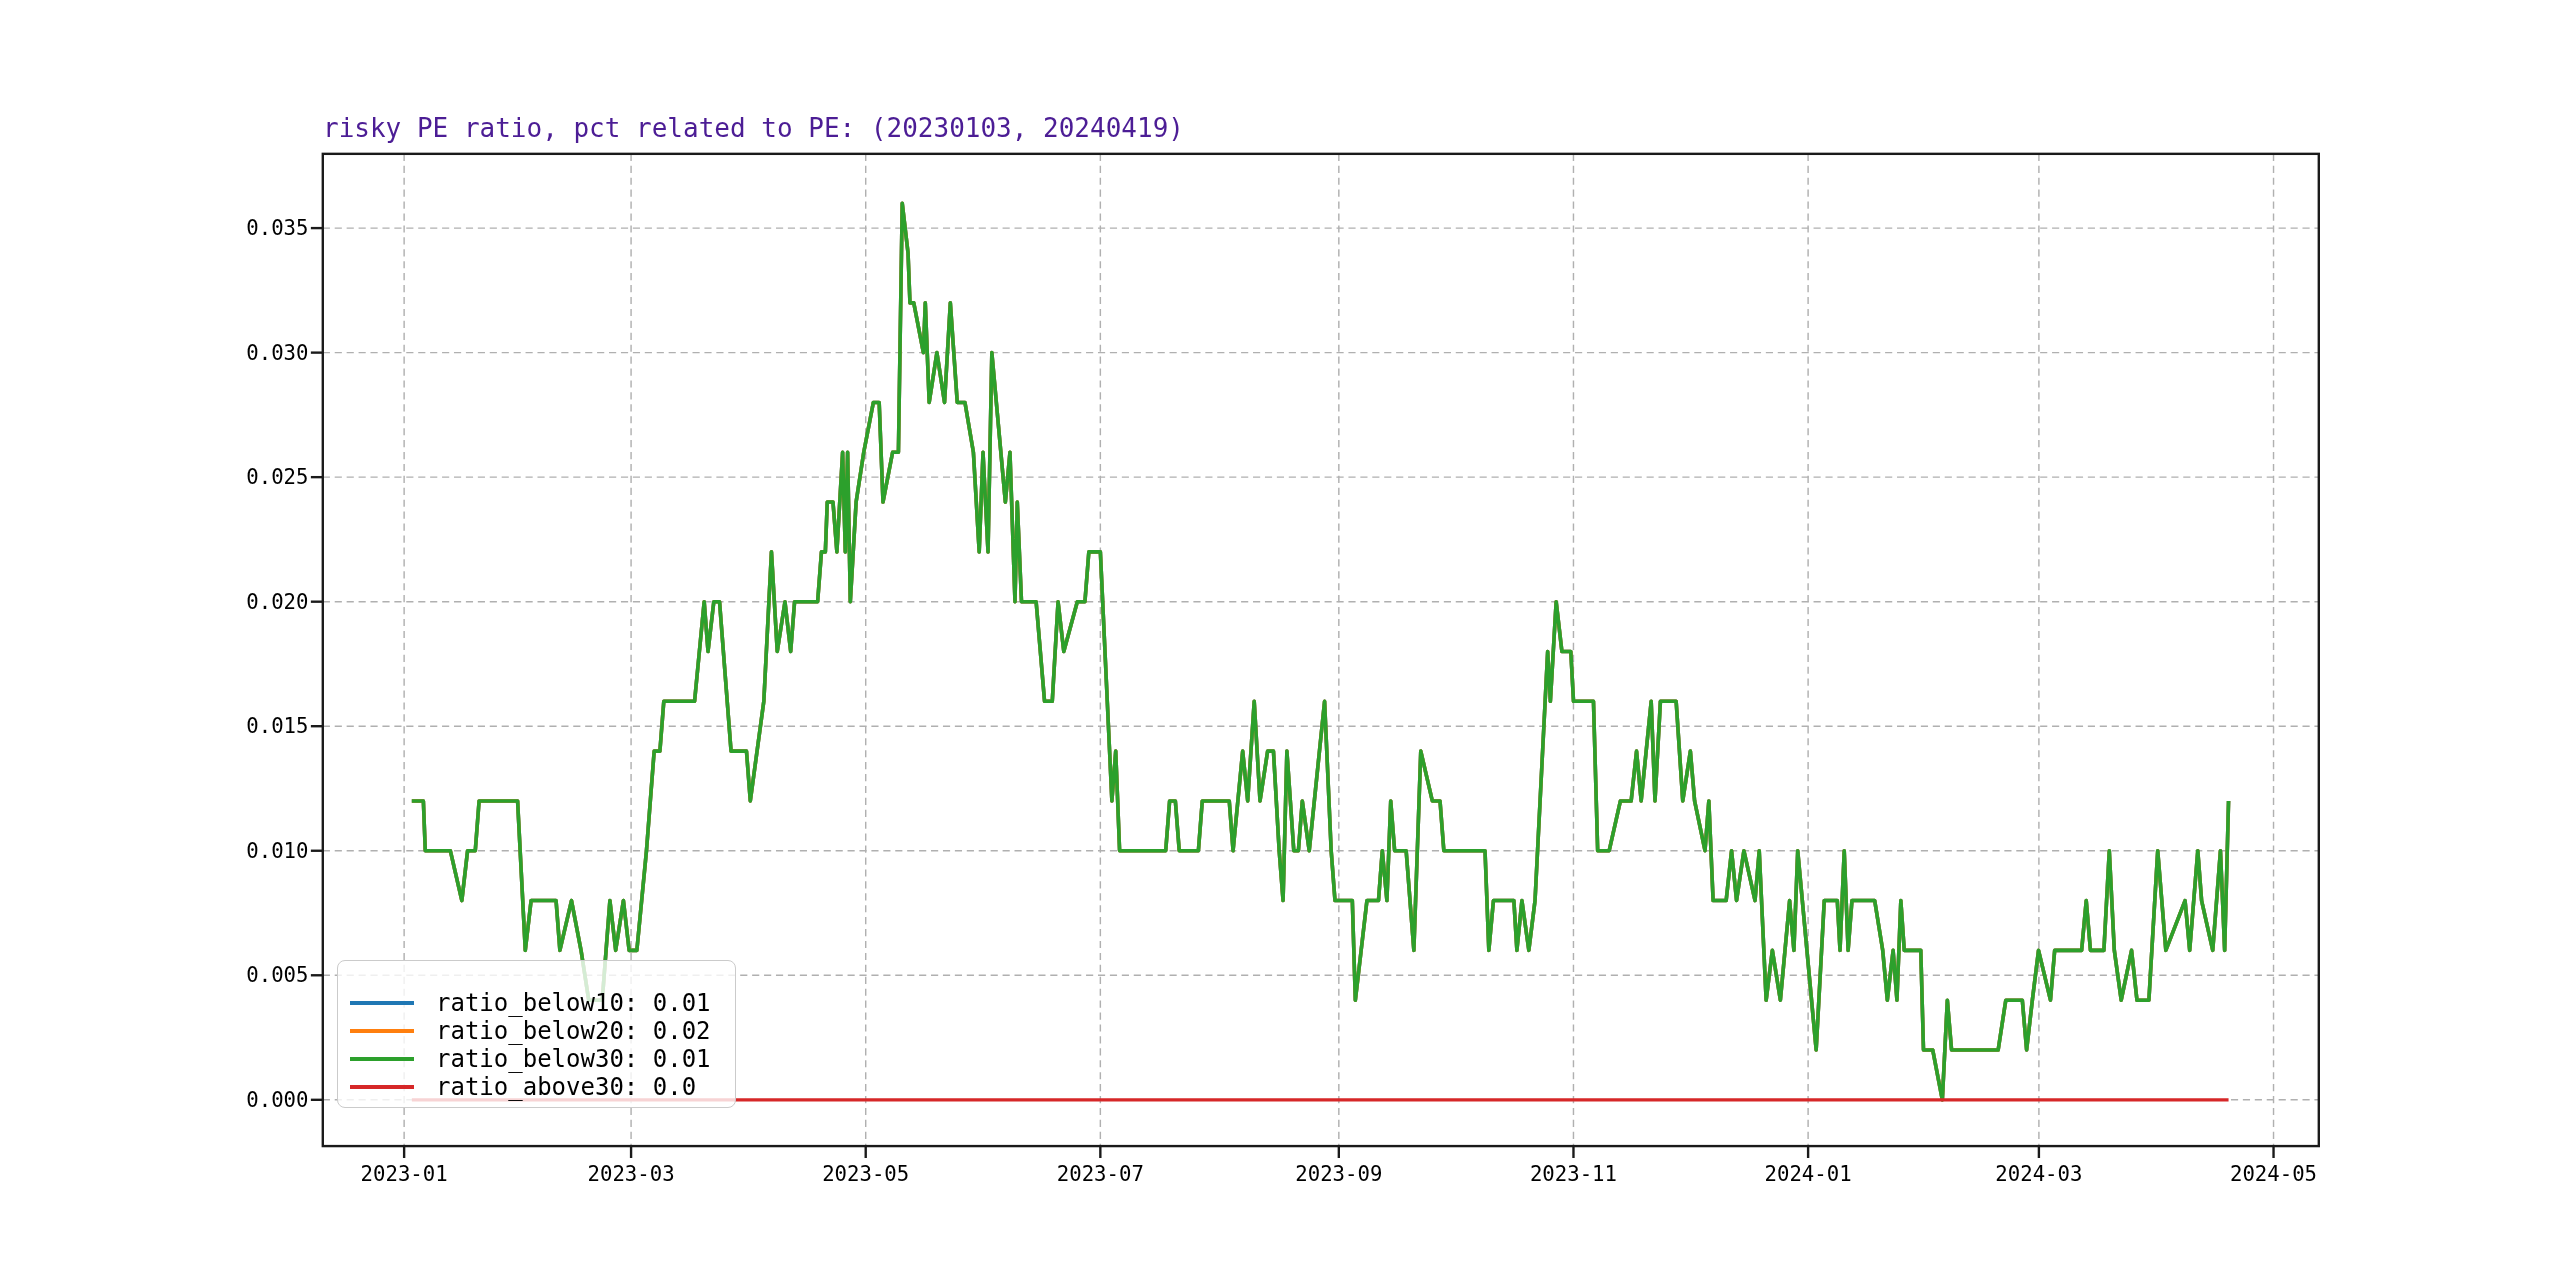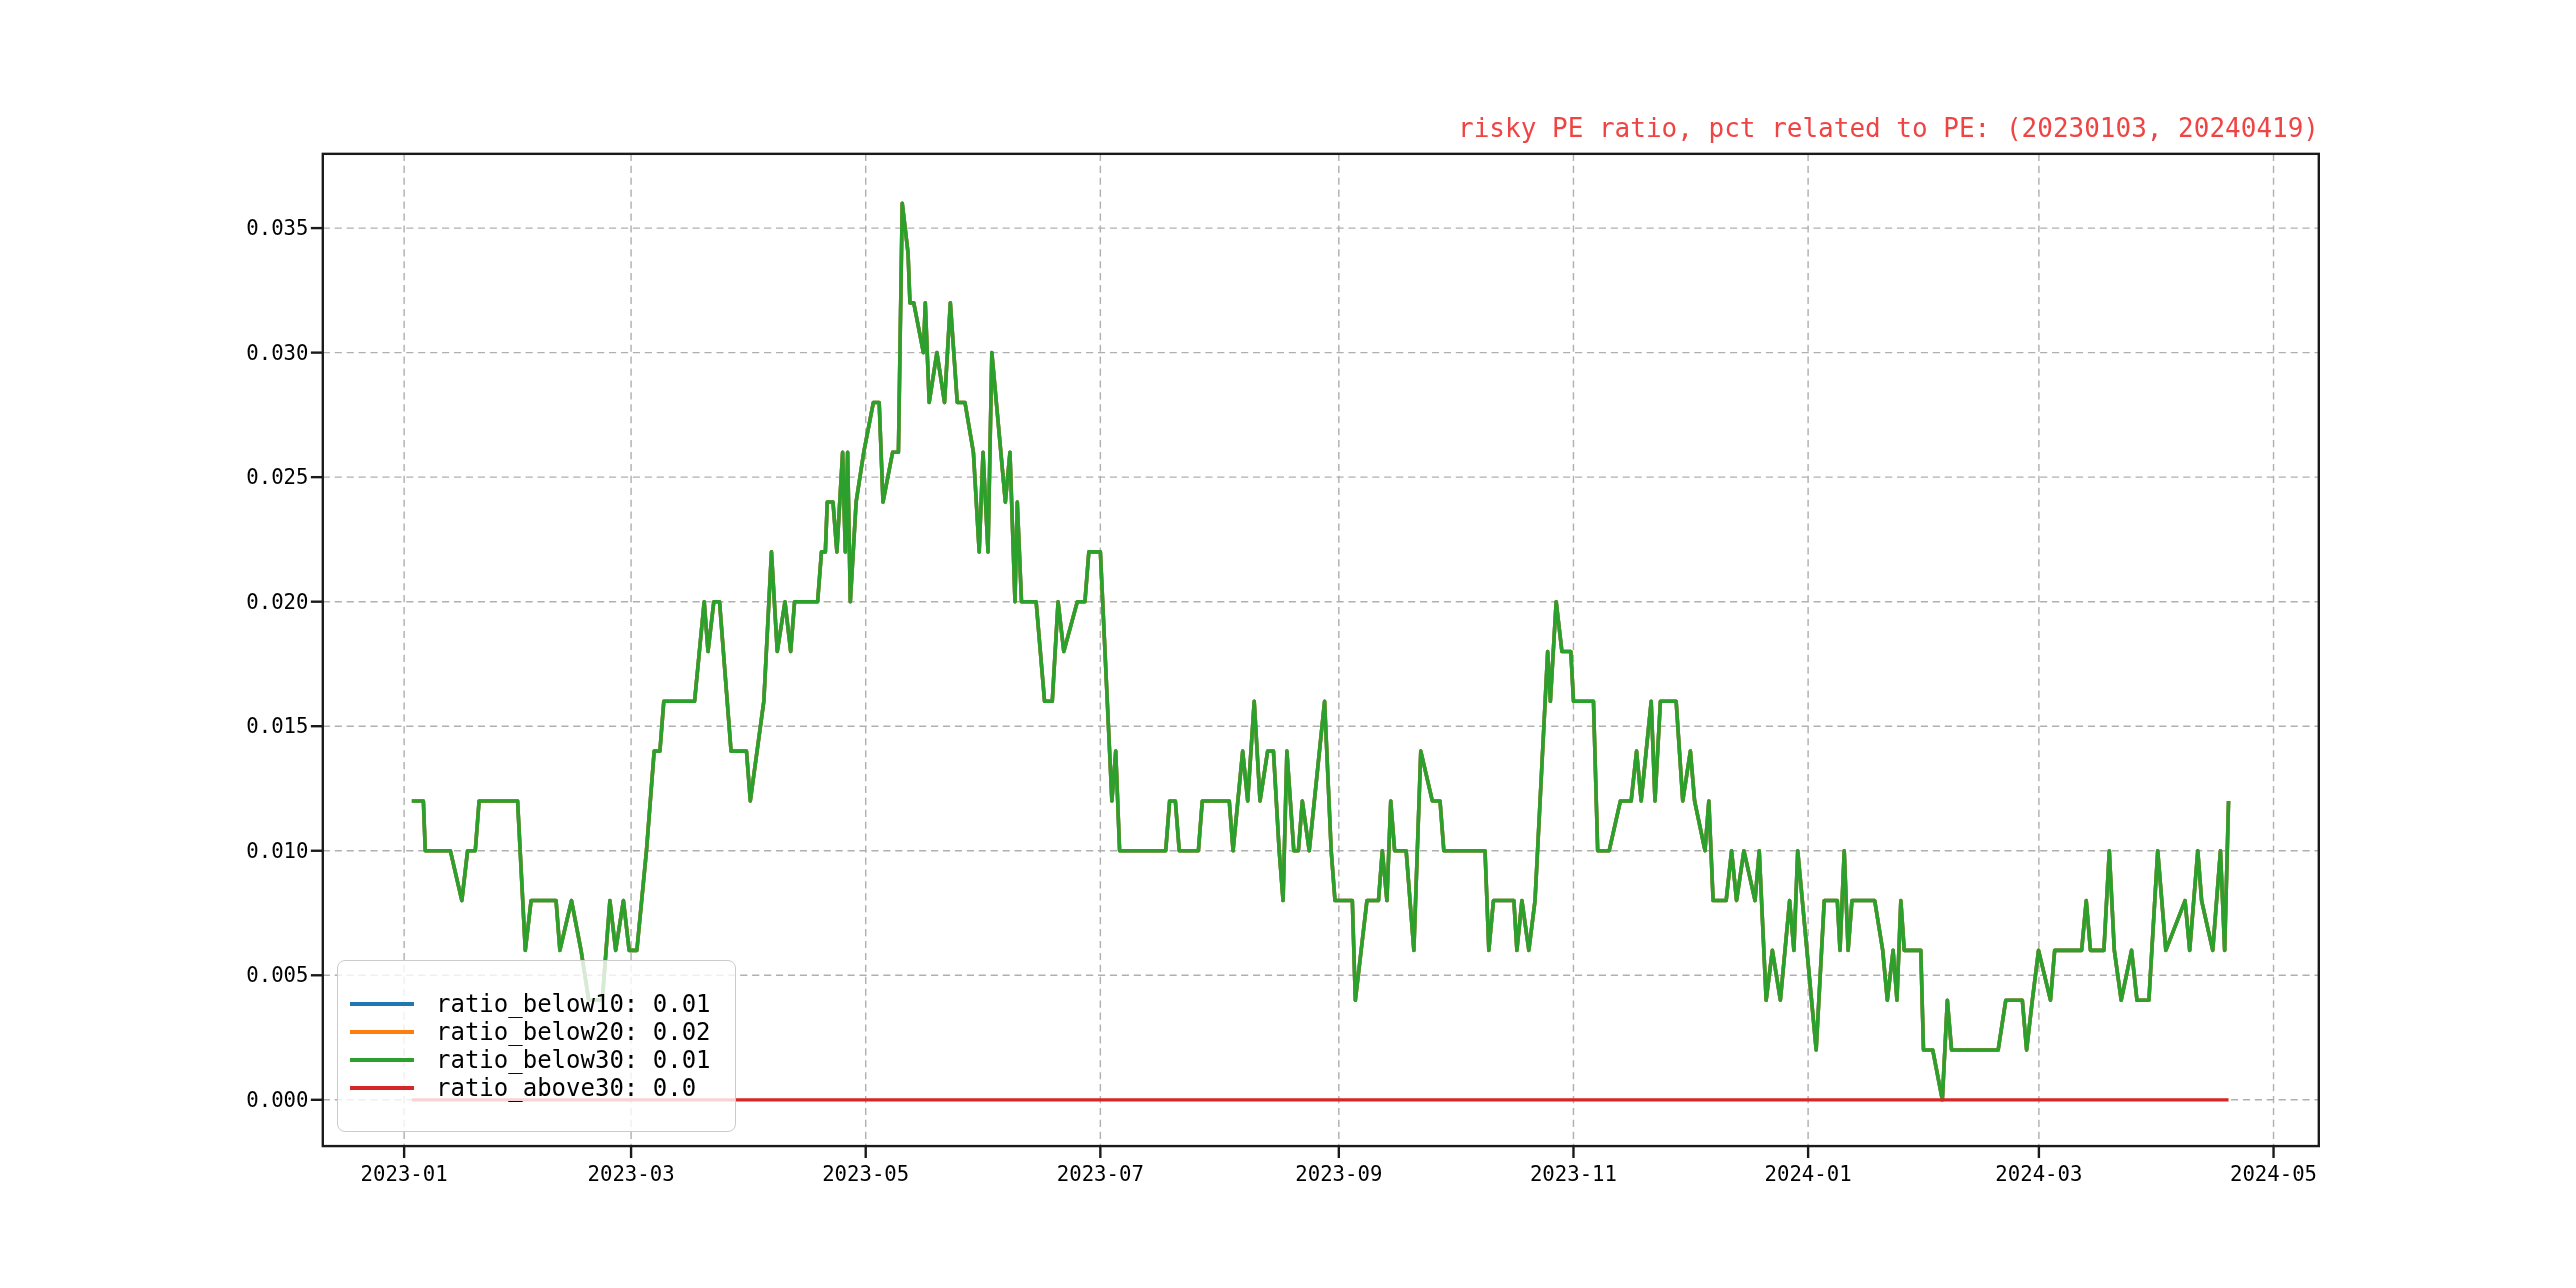--- a/index.html
+++ b/index.html
@@ -1,28 +1,28 @@
 <!DOCTYPE html>
 <html style="font-size:12.7px"><head>
 <meta charset="utf-8">
 <style>
   html,body{margin:0;padding:0;background:#ffffff;}
   body{width:2576px;height:1288px;position:relative;font-family:"DejaVu Sans Mono","Liberation Mono",monospace;}
   #figure{position:absolute;inset:0;background:#ffffff;}
-  #chart-title{position:absolute;left:323px;top:113px;width:1996px;text-align:right;
-    font-size:26px;color:#ef4444;letter-spacing:0px;white-space:pre;}
+  #chart-title{position:absolute;left:323px;top:113px;width:1996px;text-align:left;
+    font-size:26px;color:#4c1d95;letter-spacing:0px;white-space:pre;}
   #plot{position:absolute;left:0;top:0;}
   .grid{stroke:#b0b0b0;stroke-width:1.8;stroke-dasharray:9 6;fill:none}
   .tick{stroke:#1a1a1a;stroke-width:3}
   .spine{fill:none;stroke:#1a1a1a;stroke-width:3}
   .xlab,.ylab{font-family:"DejaVu Sans Mono","Liberation Mono",monospace;font-size:26px;fill:#000}
   .series{fill:none;stroke-linejoin:round;stroke-linecap:butt}
-  #legend{position:absolute;left:337px;top:960px;width:399px;height:172px;box-sizing:border-box;
+  #legend{position:absolute;left:337px;top:960px;width:399px;height:148px;box-sizing:border-box;
     background:rgba(255,255,255,0.8);border:1.6px solid #cbcbcb;border-radius:8px;
-    display:flex;flex-direction:column;justify-content:center;padding:6.4px 8px 6.4px 12px;}
+    display:flex;flex-direction:column;justify-content:flex-end;padding:6.4px 8px 6.4px 12px;}
   .legend-row{display:flex;align-items:center;}
   .legend-swatch{display:inline-block;width:64px;height:4px;margin-right:22px;flex:0 0 auto;}
   .legend-label{font-size:24px;color:#000;white-space:pre;}
 </style>
 </head>
 <body>
 
 <div id="figure">
   <div id="chart-title">risky PE ratio, pct related to PE: (20230103, 20240419)</div>
   <svg id="plot" width="2576" height="1288" viewBox="0 0 3240 1620" xmlns="http://www.w3.org/2000/svg">

